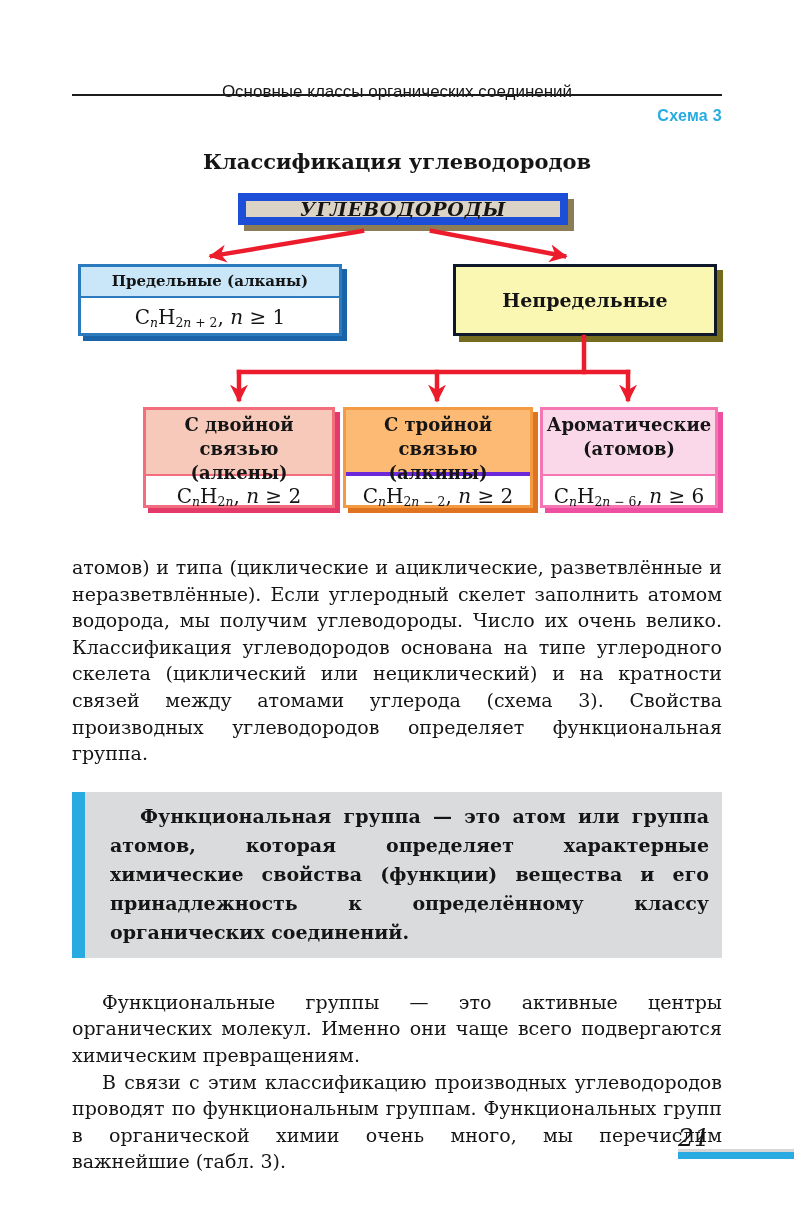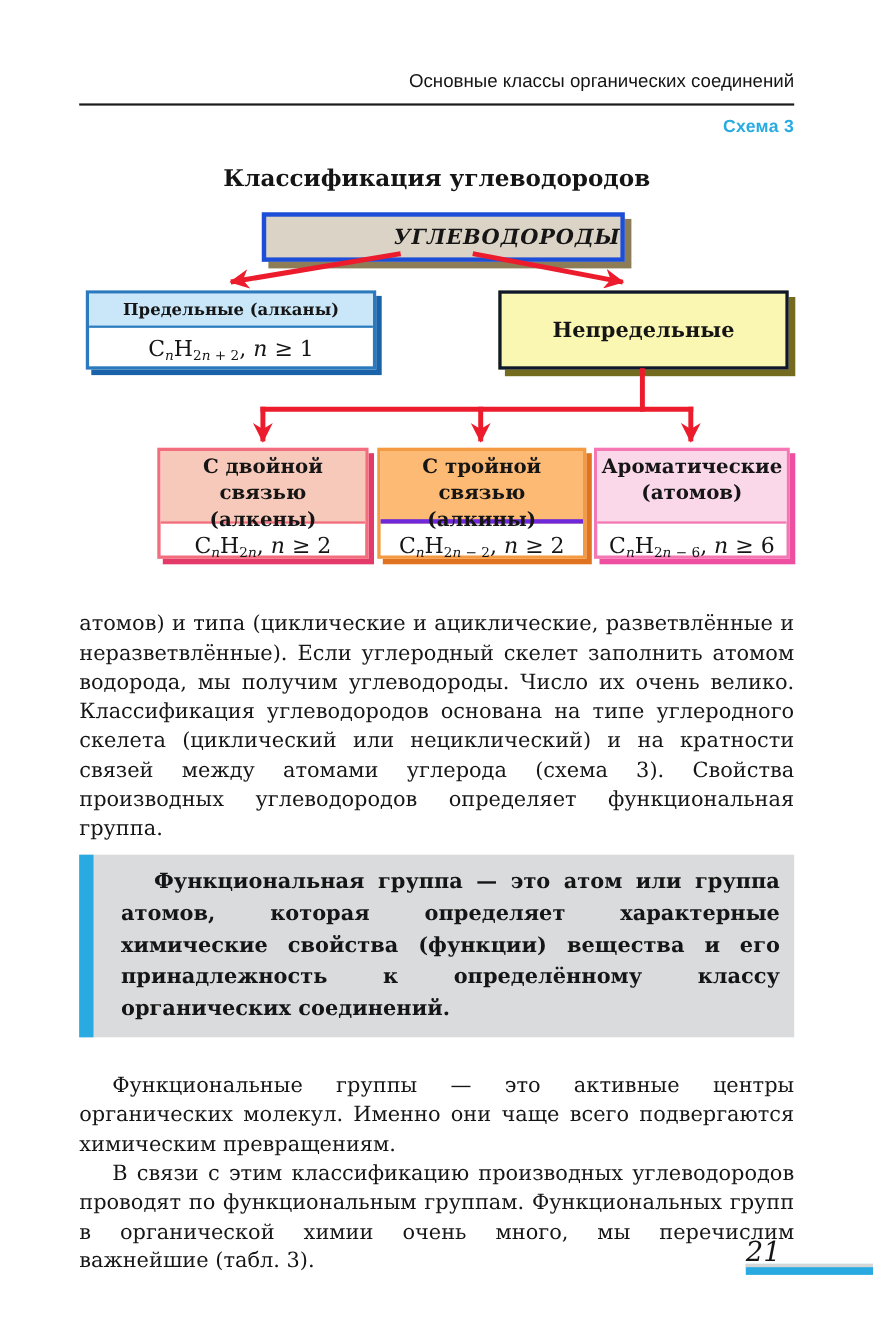--- a/index.html
+++ b/index.html
@@ -1,35 +1,35 @@
 <!DOCTYPE html>
 <html lang="ru"><head>
 <meta charset="utf-8">
 <style>
   html,body { margin:0; padding:0; }
   body { width:794px; height:1220px; background:#ffffff; position:relative;
          font-family:"DejaVu Serif", serif; color:#151515; }
   .abs { position:absolute; }
 
   
-  .running-head { left:72px; top:64px; width:650px; text-align:right;
+  .running-head { left:72px; top:82px; width:650px; text-align:center;
     font-family:"Liberation Sans", sans-serif; font-size:17px; color:#141414; }
   .header-rule { left:72px; top:94px; width:650px; height:2px; background:#1c1c1c; }
   .scheme-label { left:72px; top:107px; width:650px; text-align:right;
     font-family:"Liberation Sans", sans-serif; font-weight:bold; font-size:16px;
     color:#29abe2; letter-spacing:0.3px; }
   .page-title { left:72px; top:149px; width:650px; text-align:center;
     font-weight:bold; font-size:21px; }
 
   
   .dbox { position:absolute; box-sizing:border-box; text-align:center; }
-  .box-root { left:238px; top:193px; width:330px; height:45px;
-    background:#dbd3c6; border:4px solid #1d4ed8; box-shadow:6px 6px 0 #8c7d57;
+  .box-root { left:238px; top:193px; width:330px; height:32px;
+    background:#dbd3c6; border:8px solid #1d4ed8; box-shadow:6px 6px 0 #8c7d57;
     font-style:italic; font-weight:bold; font-size:19px; letter-spacing:0.8px;
-    display:flex; align-items:center; justify-content:flex-end; }
+    display:flex; align-items:center; justify-content:center; }
   .box-2 { height:72px; width:264px; top:264px; }
   .box-alkanes { left:78px; background:#ffffff; border:3px solid #2a7abd;
     box-shadow:5px 5px 0 #1a63a8; }
   .box-alkanes .hdr { background:#c9e7f8; border-bottom:2px solid #2a7abd;
     height:29px; line-height:29px; font-weight:bold; font-size:15px; }
   .box-alkanes .frm { height:37px; display:flex; align-items:center; justify-content:center; }
   .box-unsaturated { left:453px; background:#faf7b3; border:3px solid #0f172a;
     box-shadow:6px 6px 0 #756b1e; font-weight:bold; font-size:19px;
     display:flex; align-items:center; justify-content:center; }
   .box-3 { top:407px; height:101px; background:#ffffff; }
@@ -47,21 +47,21 @@
   .formula sub { font-size:0.62em; position:relative; top:0.28em; vertical-align:baseline; }
   .formula i { font-family:"DejaVu Serif", serif; }
 
   .arrows { left:0; top:0; pointer-events:none; }
 
   
   .body-text { left:72px; top:554px; width:650px; font-size:19px;
     line-height:26.6px; text-align:justify; }
   .body-text p { margin:0; }
   .p-indent { text-indent:30px; }
-  .defbox { margin-top:10px; position:relative; background:#d9dbdc;
+  .defbox { margin-top:25px; position:relative; background:#d9dbdc;
     padding:10px 13px 11px 38px; }
   .defbar { position:absolute; left:0; top:0; bottom:0; width:13px; background:#29abe2; }
   .deftext { font-weight:bold; font-size:19px; line-height:29px;
     text-indent:30px; text-align:justify; margin:0; }
   .p-after-def { margin-top:31px !important; }
 
   
   .page-number { left:678px; top:1123px; width:56px; text-align:left;
     font-style:italic; font-size:25px; }
   .footer-bar { left:678px; top:1149px; width:116px; height:7px;

